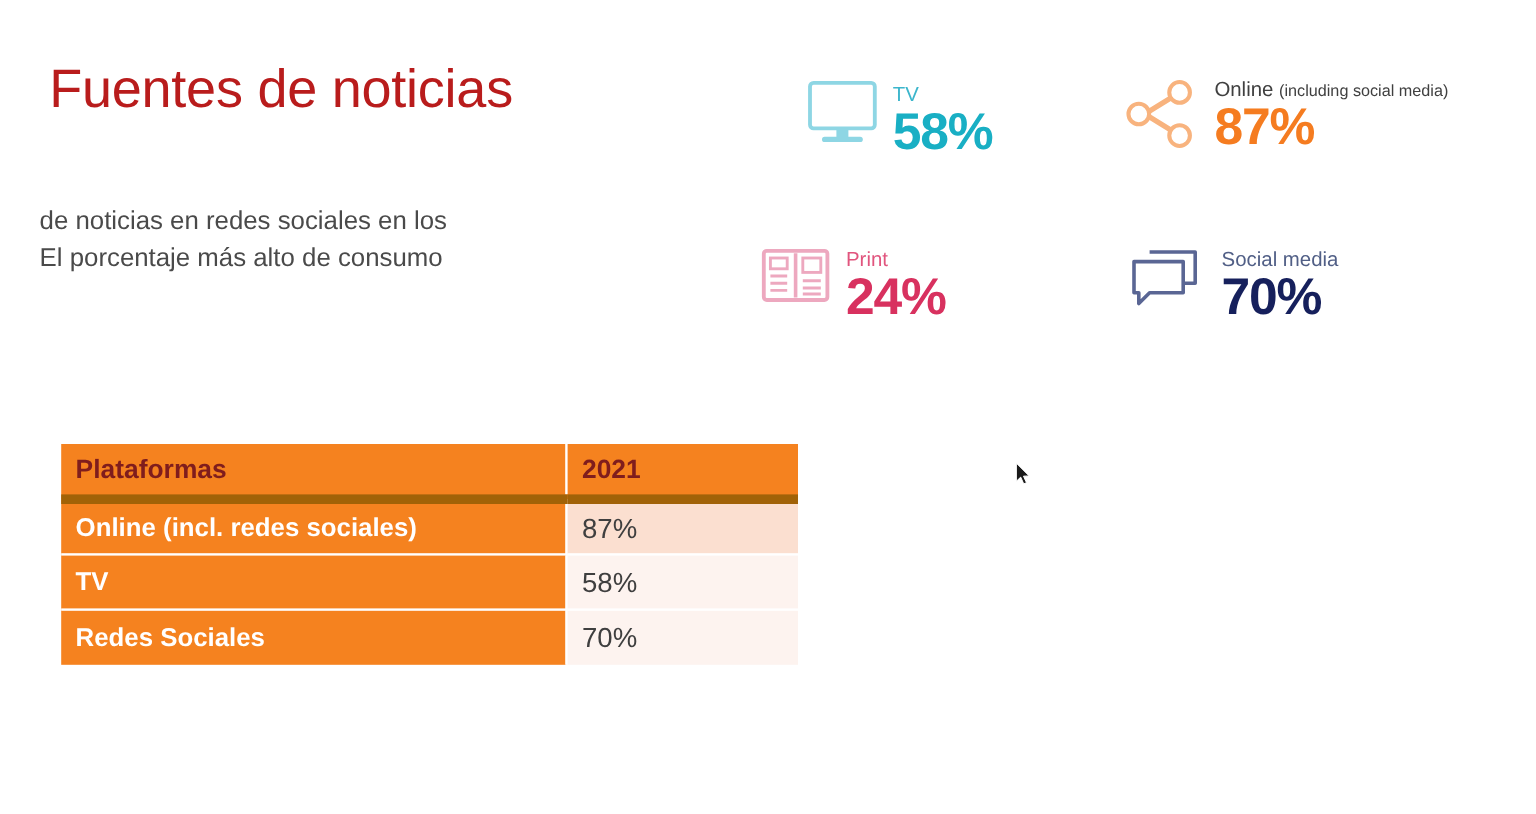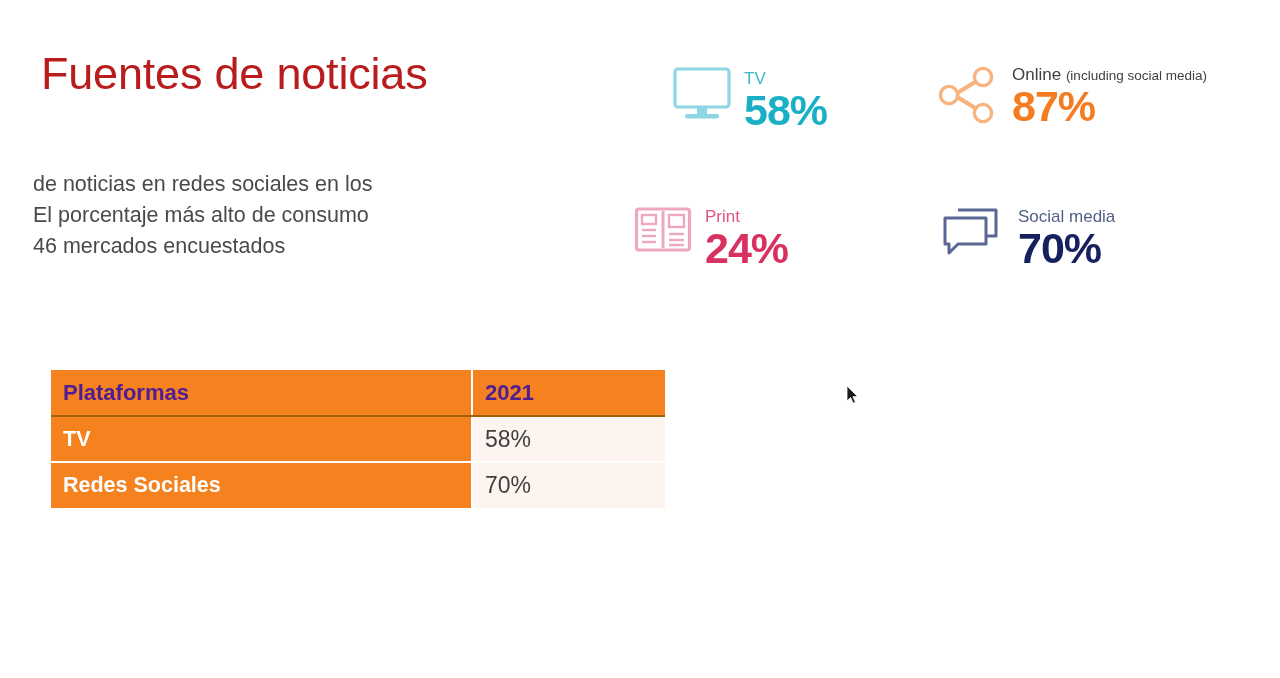--- a/index.html
+++ b/index.html
@@ -111,25 +111,25 @@
     padding: 0 0 0 12px;
     text-align: left;
     vertical-align: middle;
     border: 0;
   }
   #platform-table col.c-name { width: 421px; }
   #platform-table col.c-val  { width: 193px; }
 
   #platform-table thead th {
     background: #f5821f;
-    color: #4c1d95;
+    color: #7f1d1d;
     font-size: 22px;
     font-weight: 700;
     border-right: 2px solid #ffffff;
-    border-bottom: 2px solid #a16207;
+    border-bottom: 8px solid #a16207;
   }
   #platform-table thead th.val-head { border-right: 0; }
 
   #platform-table tbody th {
     background: #f5821f;
     color: #ffffff;
     font-size: 21.5px;
     font-weight: 700;
     border-right: 2px solid #ffffff;
     border-bottom: 2px solid #ffffff;
@@ -156,21 +156,20 @@
   }
 </style>
 </head>
 <body>
 
 <div id="slide-title">Fuentes de noticias</div>
 
 <div id="slide-body">
   <span class="bline">de noticias en redes sociales en los</span>
   <span class="bline">El porcentaje más alto de consumo</span>
-  <span class="bline">46 mercados encuestados</span>
 </div>
 
 <div class="stat" id="stat-tv">
   <span class="stat-icon">
     <svg width="60" height="56" viewBox="0 0 60 56" fill="none" aria-hidden="true">
       <rect x="3" y="3" width="54" height="38" rx="3" ry="3" stroke="#8ed6e4" stroke-width="3.2" fill="none"></rect>
       <rect x="25" y="41" width="10" height="8" fill="#8ed6e4"></rect>
       <rect x="13" y="48" width="34" height="4.4" rx="2.2" fill="#8ed6e4"></rect>
     </svg>
   </span>
@@ -244,20 +243,24 @@
     <col class="c-name">
     <col class="c-val">
   </colgroup>
   <thead>
     <tr>
       <th>Plataformas</th>
       <th class="val-head">2021</th>
     </tr>
   </thead>
   <tbody>
+    <tr class="shade-a">
+      <th>Online (incl. redes sociales)</th>
+      <td>87%</td>
+    </tr>
     <tr class="shade-b">
       <th>TV</th>
       <td>58%</td>
     </tr>
     <tr class="shade-b">
       <th>Redes Sociales</th>
       <td>70%</td>
     </tr>
   </tbody>
 </table>

